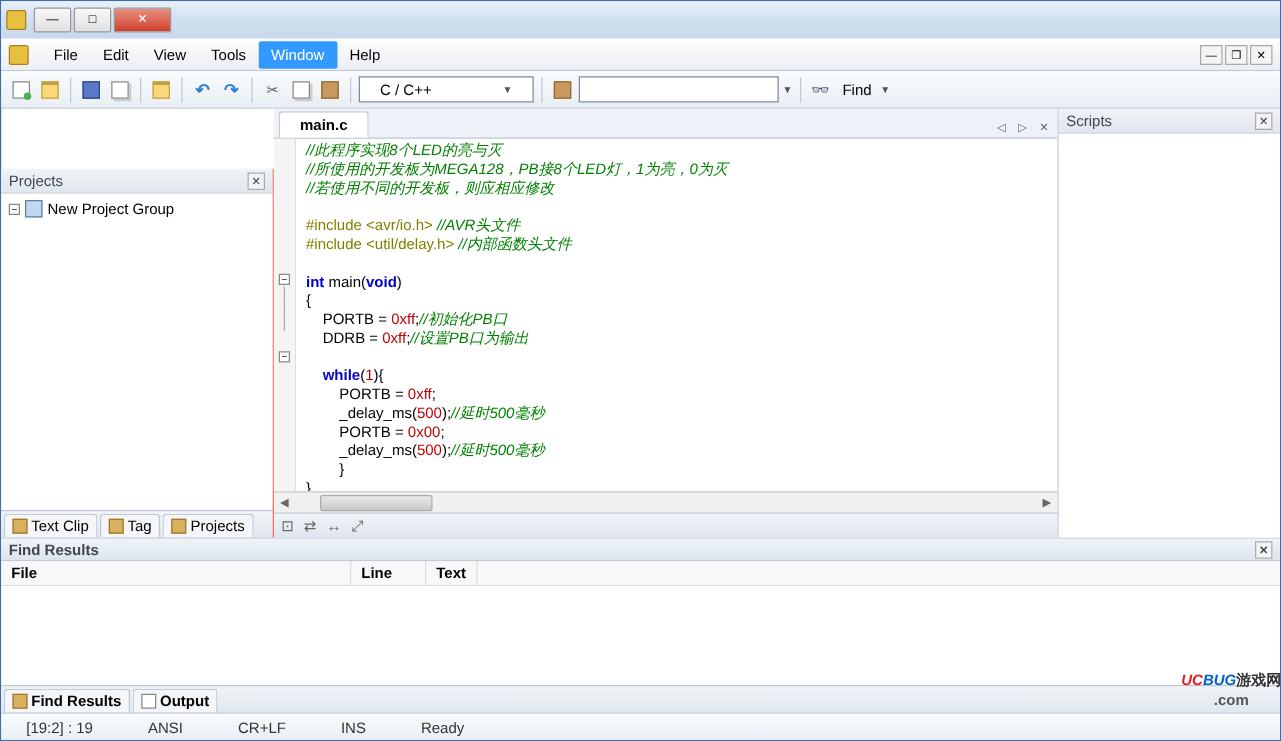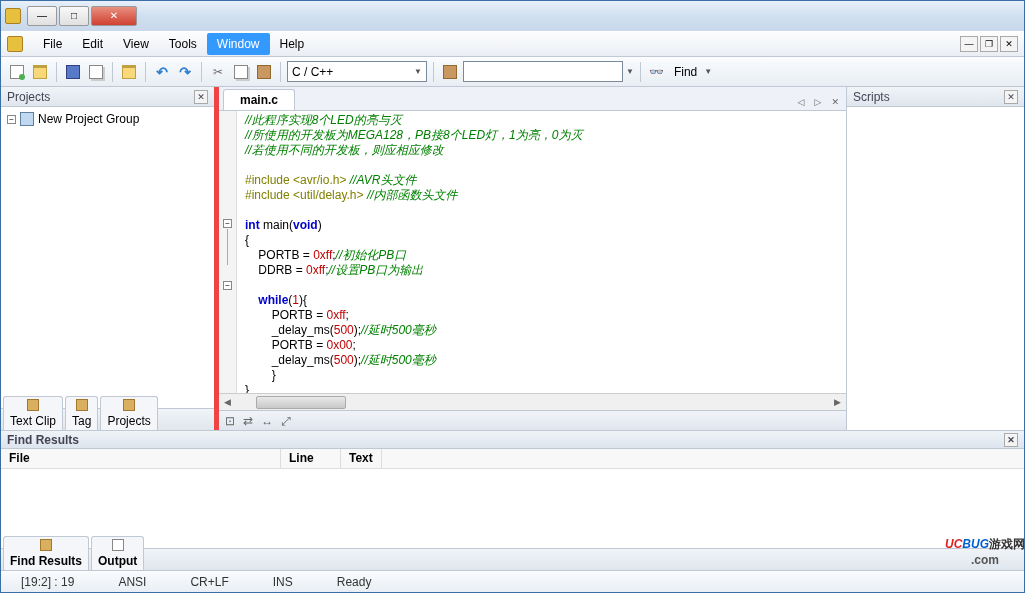--- a/index.html
+++ b/index.html
@@ -13,45 +13,45 @@
 .titlebar .winbtn.close { background: linear-gradient(#e89080, #d04030); color: #fff; width: 46px; }
 .menubar { height: 26px; background: linear-gradient(#fefefe, #eaeef4); border-bottom: 1px solid #c0c8d4; display: flex; align-items: center; padding: 0 6px; }
 .menubar .menu-icon { width: 16px; height: 16px; background: #e8c040; border: 1px solid #aa8020; border-radius: 2px; margin-right: 10px; }
 .menubar .menu-item { padding: 4px 10px; cursor: default; }
 .menubar .menu-item.active { background: #3399ff; color: #fff; border-radius: 2px; }
 .menubar .mdi-btns { margin-left: auto; display: flex; gap: 2px; }
 .menubar .mdi-btn { width: 18px; height: 16px; border: 1px solid #aaa; background: #f4f4f4; text-align: center; line-height: 14px; font-size: 9px; }
 .toolbar { height: 30px; background: linear-gradient(#fafcfe, #e8eef4); border-bottom: 1px solid #c0c8d4; display: flex; align-items: center; padding: 2px 6px; gap: 3px; }
 .tb-btn { width: 20px; height: 20px; border: 1px solid transparent; display: inline-flex; align-items: center; justify-content: center; border-radius: 2px; }
 .tb-sep { width: 1px; height: 20px; background: #c0c8d4; margin: 0 3px; }
-.tb-select { height: 21px; border: 1px solid #7a8a9a; background: #fff; padding: 1px 4px; min-width: 140px; display: flex; align-items: center; justify-content: space-between; }
+.tb-select { height: 21px; border: 1px solid #7a8a9a; background: #fff; padding: 1px 16px; min-width: 140px; display: flex; align-items: center; justify-content: space-between; }
 .tb-select .arrow { font-size: 8px; color: #555; }
 .tb-input { height: 21px; border: 1px solid #7a8a9a; background: #fff; min-width: 160px; }
 .ic { width: 14px; height: 14px; display: inline-block; }
 .ic-new { background: #fff; border: 1px solid #888; position: relative; }
 .ic-new::after { content: ""; position: absolute; right: -2px; bottom: -2px; width: 6px; height: 6px; background: #4caf50; border-radius: 50%; }
 .ic-open { background: #f8d878; border: 1px solid #c0a040; border-top: 3px solid #c0a040; }
 .ic-save { background: #5878c8; border: 1px solid #304080; }
 .ic-copy { background: #fff; border: 1px solid #888; box-shadow: 2px 2px 0 #ccc; }
 .ic-undo { color: #3080d0; font-size: 14px; font-weight: bold; }
 .ic-redo { color: #3080d0; font-size: 14px; font-weight: bold; }
 .ic-cut { color: #666; }
 .ic-paste { background: #c89860; border: 1px solid #906830; }
 .body-row { flex: 1; display: flex; min-height: 0; }
-.panel-left { width: 218px; display: flex; flex-direction: column; border-right: 5px solid #ef4444; }
+.panel-left { width: 218px; display: flex; flex-direction: column; border-right: 1px solid #ef4444; margin-top: 48px; }
 .panel-right { width: 178px; display: flex; flex-direction: column; border-left: 1px solid #c0c8d4; }
 .panel-head { height: 20px; background: linear-gradient(#f0f4f8, #e0e6ee); border-bottom: 1px solid #c0c8d4; display: flex; align-items: center; padding: 0 6px; color: #445; }
 .panel-head .x { margin-left: auto; width: 14px; height: 14px; border: 1px solid #aaa; text-align: center; line-height: 12px; font-size: 9px; background: #f4f4f4; }
 .panel-body { flex: 1; background: #fff; padding: 4px; overflow: auto; }
 .tree-item { padding: 1px 2px; display: flex; align-items: center; gap: 4px; }
 .tree-item .exp { width: 9px; height: 9px; border: 1px solid #888; text-align: center; line-height: 7px; font-size: 8px; }
 .tree-item .t-ic { width: 14px; height: 14px; background: #c0d8f0; border: 1px solid #6080a0; }
 .tree-child { margin-left: 22px; }
 .panel-tabs { height: 22px; background: linear-gradient(#f0f4f8, #e0e6ee); border-top: 1px solid #c0c8d4; display: flex; align-items: end; padding: 0 2px; gap: 2px; }
-.panel-tab { padding: 2px 6px; border: 1px solid #c0c8d4; border-bottom: none; background: #f4f6fa; border-radius: 3px 3px 0 0; display: flex; align-items: center; gap: 3px; font-size: 11px; flex-direction: column; }
+.panel-tab { padding: 2px 6px; border: 1px solid #c0c8d4; border-bottom: none; background: #f4f6fa; border-radius: 3px 3px 0 0; display: flex; align-items: center; gap: 3px; font-size: 11px; }
 .panel-tab .pt-ic { width: 12px; height: 12px; background: #d8b060; border: 1px solid #a07830; }
 .editor-col { flex: 1; display: flex; flex-direction: column; min-width: 0; }
 .editor-tabs { height: 24px; background: #eef2f8; border-bottom: 1px solid #c0c8d4; display: flex; align-items: end; padding: 0 4px; }
 .editor-tab { padding: 3px 16px; border: 1px solid #c0c8d4; border-bottom: none; background: #fff; border-radius: 3px 3px 0 0; font-weight: bold; }
 .editor-tabs .tab-nav { margin-left: auto; display: flex; gap: 4px; padding-bottom: 2px; }
 .editor-tabs .tab-nav span { font-size: 9px; color: #666; padding: 1px 3px; }
 .editor-area { flex: 1; display: flex; min-height: 0; }
 .fold-gutter { width: 18px; background: #f4f4f4; border-right: 1px solid #ddd; padding-top: 2px; }
 .fold-mark { width: 9px; height: 9px; border: 1px solid #888; margin: 1px auto; text-align: center; line-height: 7px; font-size: 8px; background: #fff; }
 .fold-line { width: 1px; height: 12px; background: #aaa; margin: 0 auto; }

